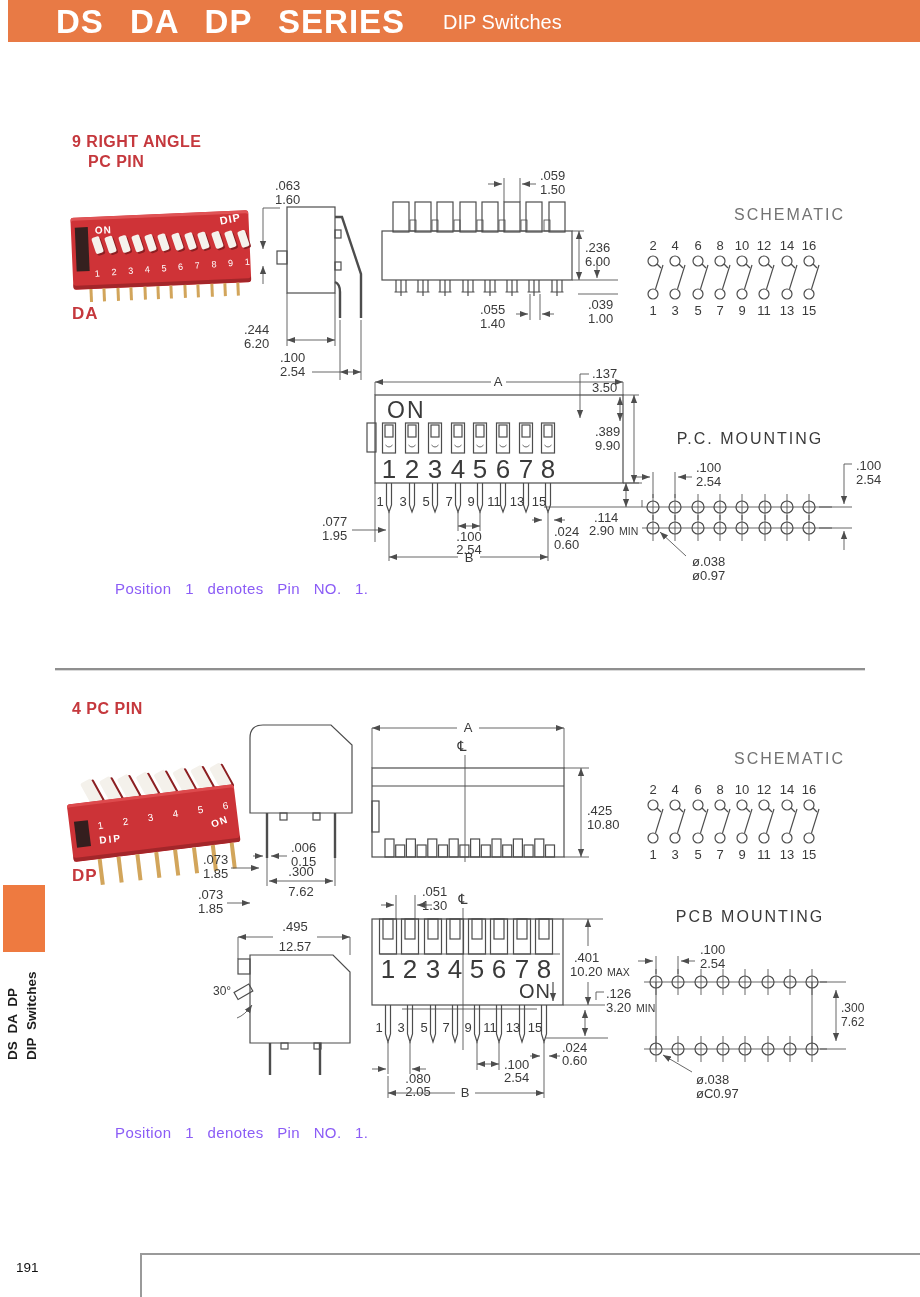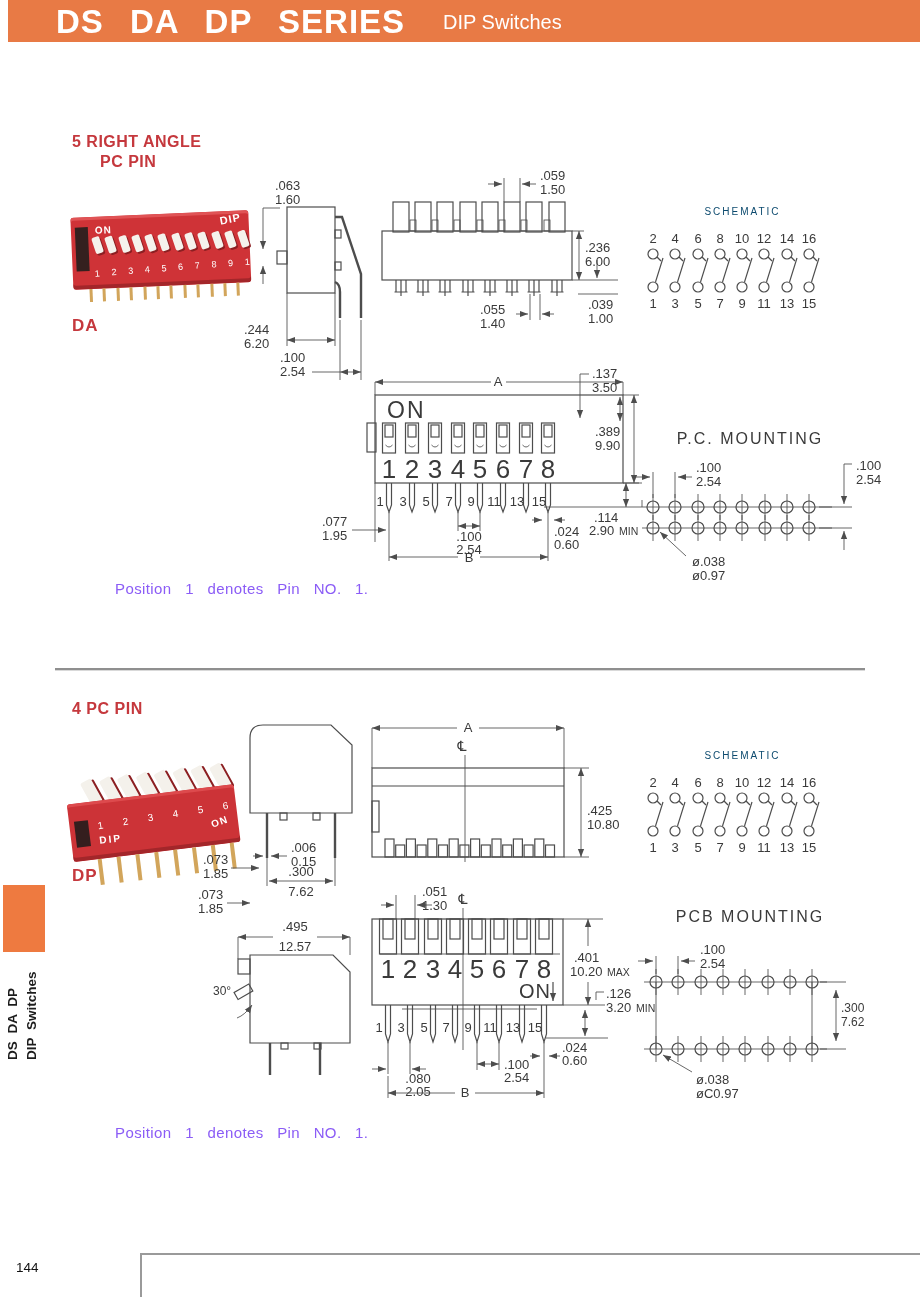--- a/index.html
+++ b/index.html
@@ -24,21 +24,21 @@
   .tn{stroke:#4d4d4d;stroke-width:.85;fill:none}
   .tk{stroke:#4d4d4d;stroke-width:2.4;fill:none}
   .am{text-anchor:middle}
   .sm{font-size:10.5px}
   .bg{font-size:26px}
   .onl{font-size:23px;letter-spacing:2px}
   .onm{font-size:20px;letter-spacing:1px}
   .cl{font-size:14px}
 
   .schem{position:absolute;width:205px}
-  .schem-title{font-size:10px;letter-spacing:2px;color:#0c4a6e;text-align:center;margin-bottom:14px}
+  .schem-title{font-size:16px;letter-spacing:2px;color:#737373;text-align:right;margin-bottom:14px}
 
   
   .photo-da{position:absolute;left:64px;top:198px;width:190px;height:112px;transform:rotate(-2.5deg)}
   .pda-body{position:absolute;left:8px;top:16px;width:178px;height:72px;background:#cf3337;border-radius:3px;box-shadow:inset 0 3px 0 #e05355,inset 0 -4px 0 #a3262a}
   .pda-dark{position:absolute;left:4px;top:10px;width:13px;height:44px;background:#35201f}
   .pda-on{position:absolute;left:24px;top:8px;color:#fff;font-size:10px;font-weight:bold;letter-spacing:1px}
   .pda-dip{position:absolute;right:8px;top:2px;color:#fff;font-size:11px;font-weight:bold;letter-spacing:1px;transform:rotate(-8deg)}
   .pda-sw{position:absolute;left:22px;top:20px;display:flex;gap:5.3px}
   .pda-sw i{display:block;width:8px;height:17px;background:#f5f2ec;border-radius:2px;transform:rotate(-16deg);box-shadow:1px 2px 0 #8c1f22}
   .pda-nums{position:absolute;left:22px;top:48px;color:#fff;font-size:9px;letter-spacing:4.6px;transform:rotate(-2deg);white-space:nowrap}
@@ -108,23 +108,23 @@
           <circle cx="0" cy="0" r="6" class="ln"></circle>
         </g>
   </defs>
 </svg>
 
 <div class="header">
   <div class="title">DS DA DP SERIES</div>
   <div class="subtitle">DIP Switches</div>
 </div>
 
-<div class="abs red-h" style="left:72px;top:133px">5 RIGHT ANGLE</div>
-<div class="abs red-h" style="left:100px;top:153px">PC PIN</div>
-<div class="abs code-h" style="left:72px;top:316px">DA</div>
+<div class="abs red-h" style="left:72px;top:133px">9 RIGHT ANGLE</div>
+<div class="abs red-h" style="left:88px;top:153px">PC PIN</div>
+<div class="abs code-h" style="left:72px;top:304px">DA</div>
 
 <div class="photo-da">
   <div class="pda-body">
     <div class="pda-dark"></div>
     <span class="pda-on">ON</span>
     <span class="pda-dip">DIP</span>
     <div class="pda-sw">
           <i></i>
           <i></i>
           <i></i>
@@ -769,16 +769,16 @@
 </svg>
 
 <div class="abs note" style="left:115px;top:1124px">Position 1 denotes Pin NO. 1.</div>
 
 <div class="side-tab"></div>
 <div class="side-label">
   <div>DS DA DP</div>
   <div>DIP Switches</div>
 </div>
 
-<div class="page-num">144</div>
+<div class="page-num">191</div>
 <div class="footer-box"></div>
 
 </div>
 
 </body></html>

